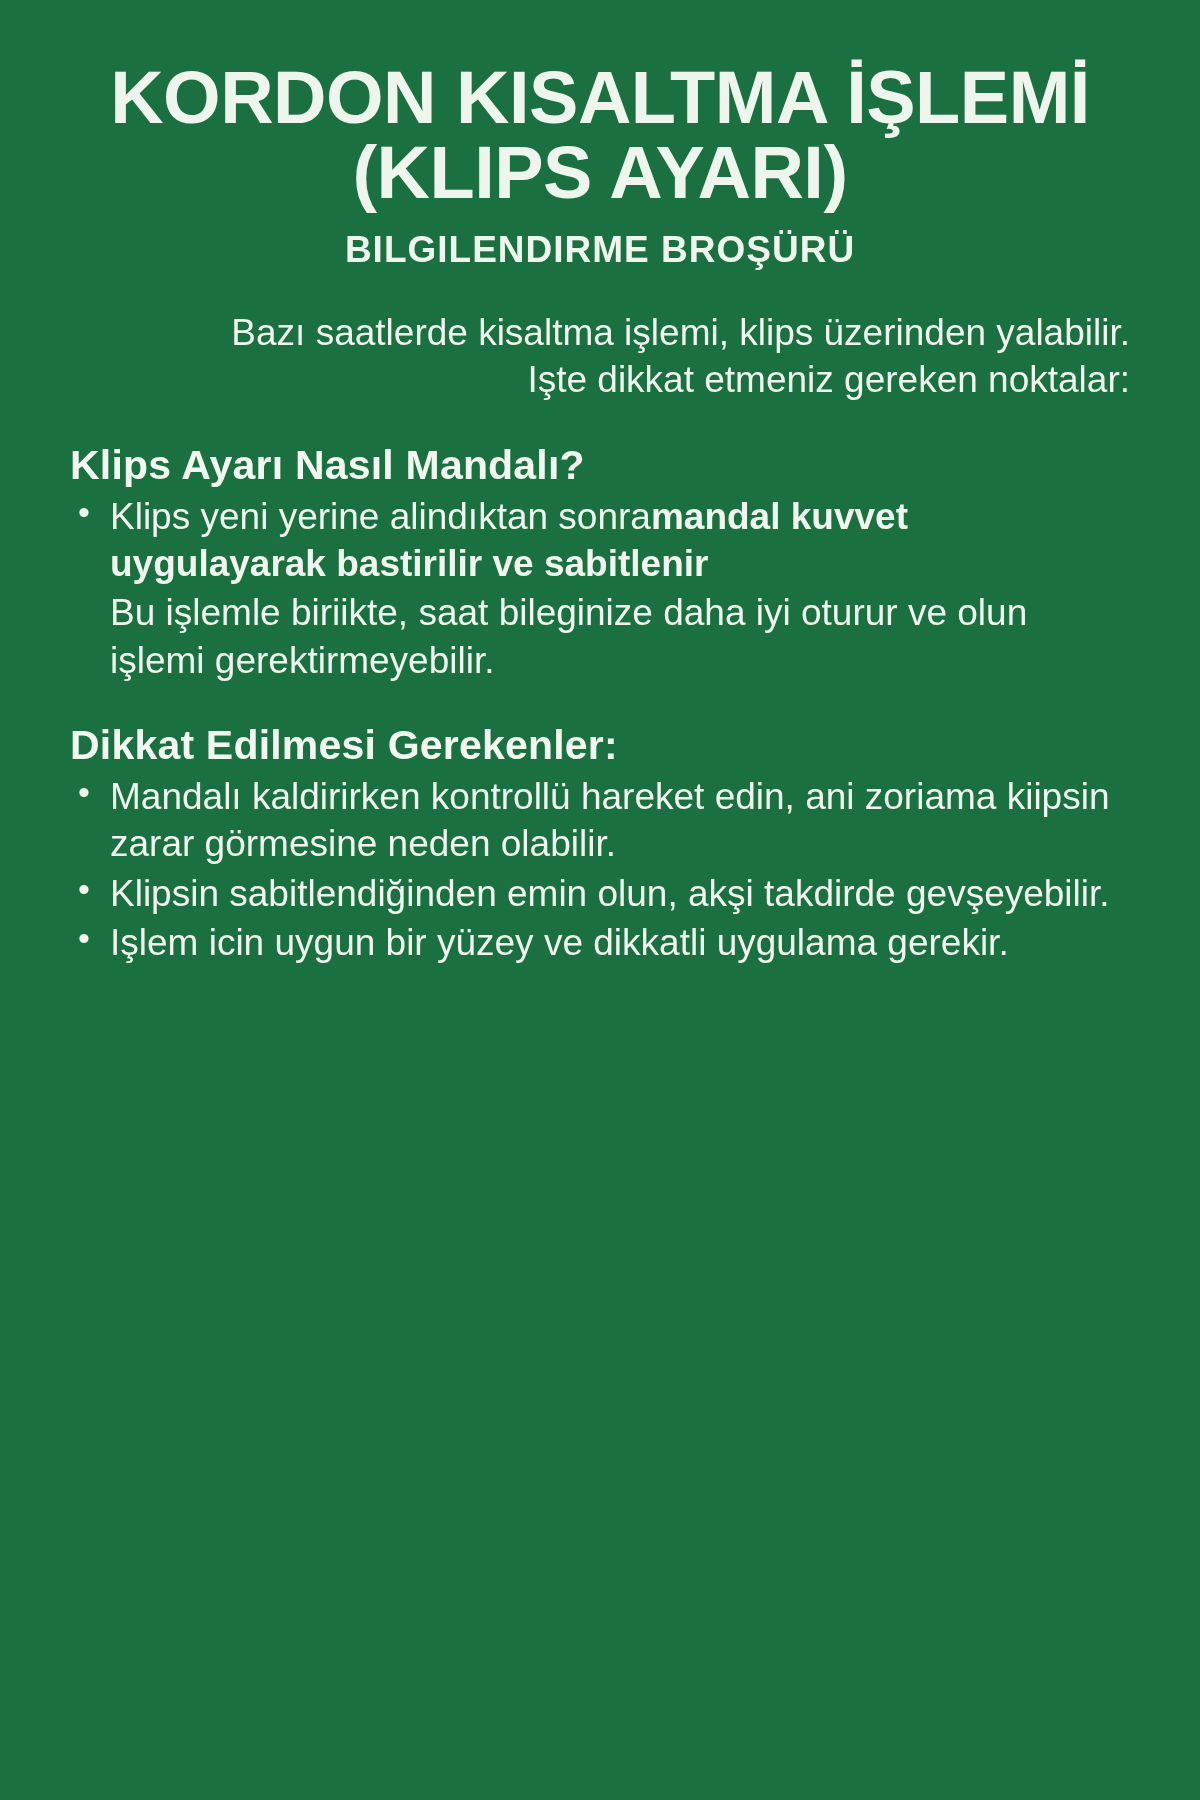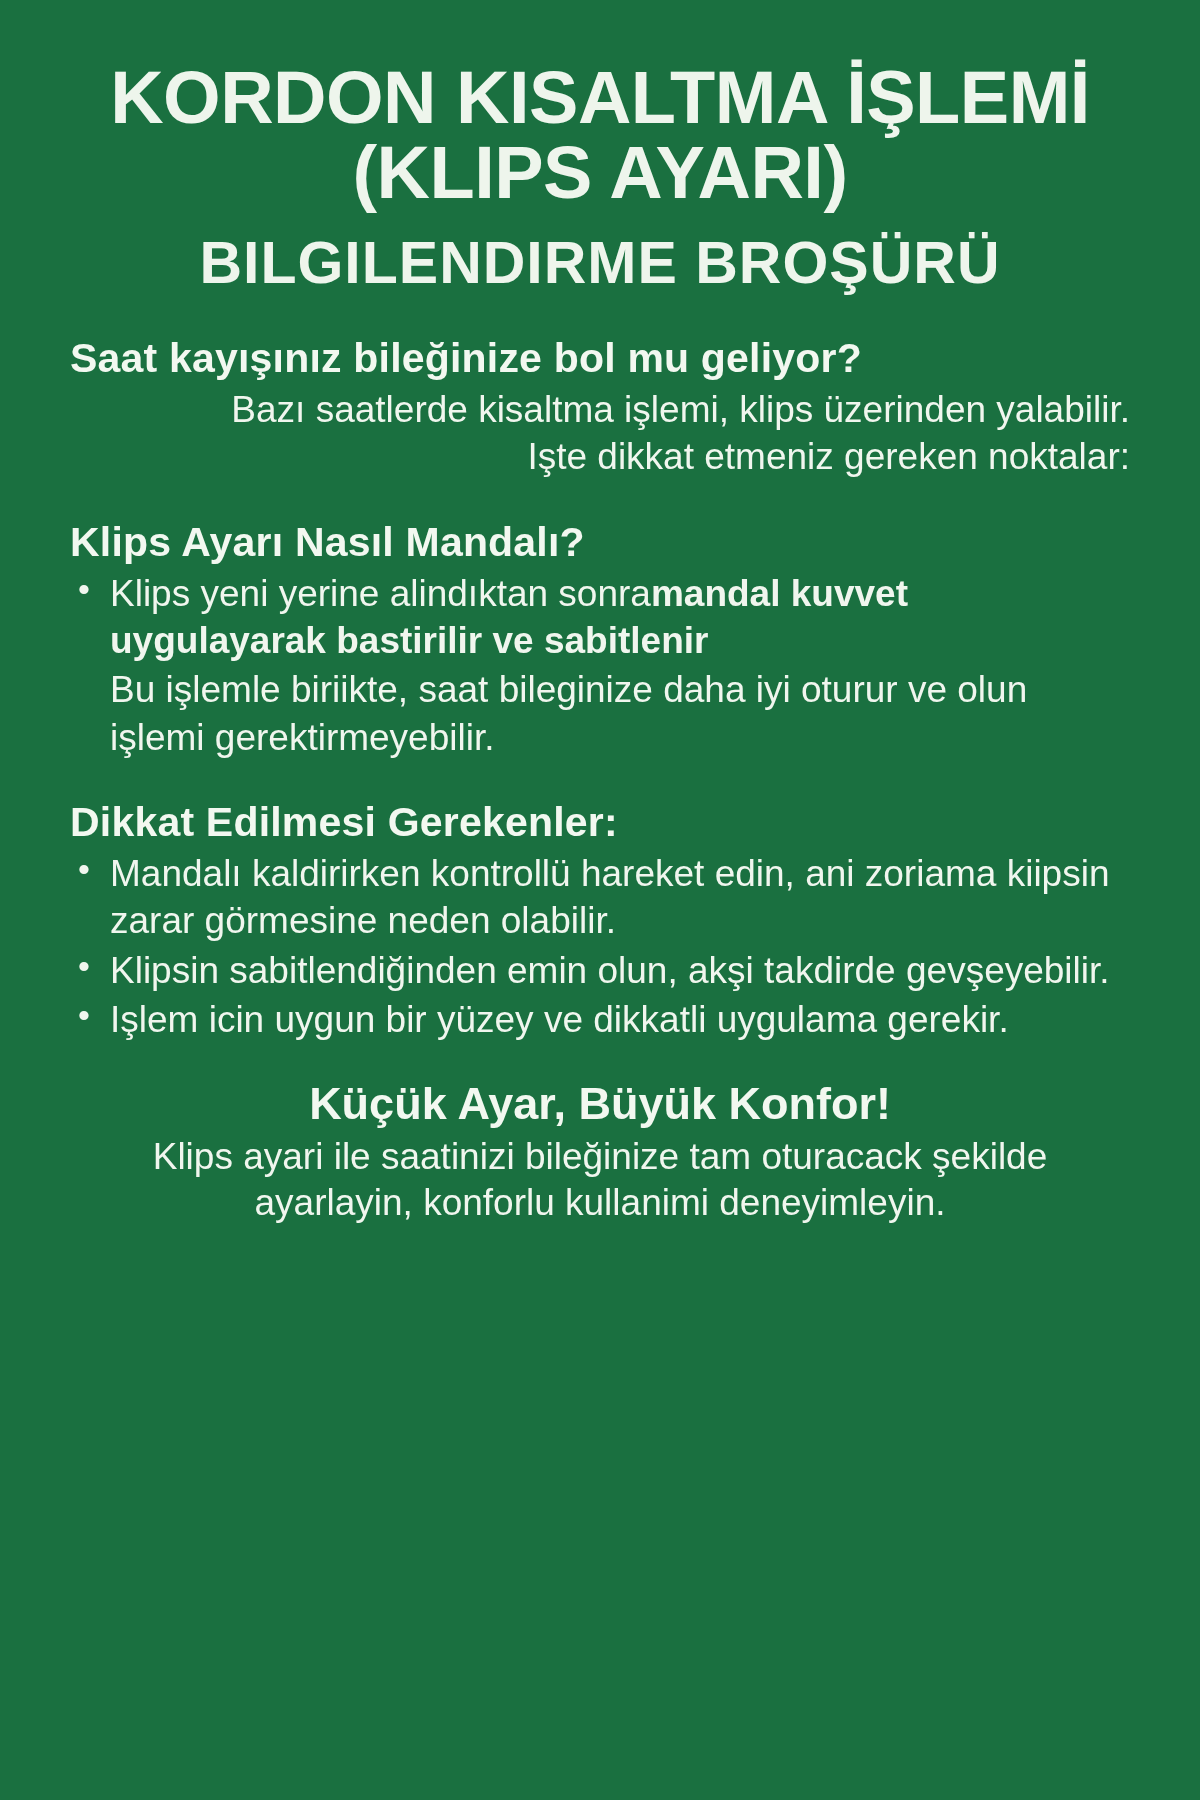--- a/index.html
+++ b/index.html
@@ -30,21 +30,21 @@
     font-weight: bold;
     line-height: 1.02;
     letter-spacing: -0.5px;
     color: #eef5ec;
     margin: 0;
   }
   .title-main .line2 {
     display: block;
   }
   .title-sub {
-    font-size: 59px;
+    font-size: 37px;
     font-weight: bold;
     letter-spacing: 1px;
     color: #eef5ec;
     margin-top: 18px;
   }
   .section {
     margin-top: 38px;
   }
   h2.heading {
     font-size: 41px;
@@ -113,21 +113,20 @@
 
   <div class="title-block">
     <h1 class="title-main">
       <span>KORDON KISALTMA İŞLEMİ</span>
       <span class="line2">(KLIPS AYARI)</span>
     </h1>
     <div class="title-sub">BILGILENDIRME BROŞÜRÜ</div>
   </div>
 
   <div class="section">
-    <h2 class="heading">Saat kayışınız bileğinize bol mu geliyor?</h2>
     <p class="body-line">Bazı saatlerde kisaltma işlemi, klips üzerinden yalabilir.</p>
     <p class="body-line">Işte dikkat etmeniz gereken noktalar:</p>
   </div>
 
   <div class="section">
     <h2 class="heading">Klips Ayarı Nasıl Mandalı?</h2>
     <ul class="bullets">
       <li>
         <span>Klips yeni yerine alindıktan sonra</span><span class="bold-inline">mandal kuvvet uygulayarak bastirilir ve sabitlenir</span>
         <span class="sub-note">Bu işlemle biriikte, saat bileginize daha iyi oturur ve olun işlemi gerektirmeyebilir.</span>
@@ -137,19 +136,14 @@
 
   <div class="section">
     <h2 class="heading">Dikkat Edilmesi Gerekenler:</h2>
     <ul class="bullets">
       <li>Mandalı kaldirirken kontrollü hareket edin, ani zoriama kiipsin zarar görmesine neden olabilir.</li>
       <li>Klipsin sabitlendiğinden emin olun, akşi takdirde gevşeyebilir.</li>
       <li>Işlem icin uygun bir yüzey ve dikkatli uygulama gerekir.</li>
     </ul>
   </div>
 
-  <div class="closing">
-    <h2 class="closing-title">Küçük Ayar, Büyük Konfor!</h2>
-    <p class="closing-text">Klips ayari ile saatinizi bileğinize tam oturacack şekilde</p>
-    <p class="closing-text">ayarlayin, konforlu kullanimi deneyimleyin.</p>
-  </div>
 
 </div>
 
 </body></html>

